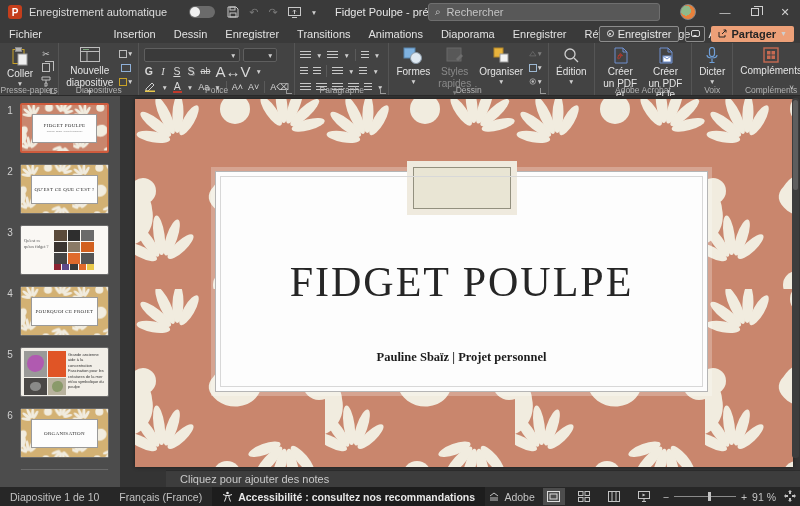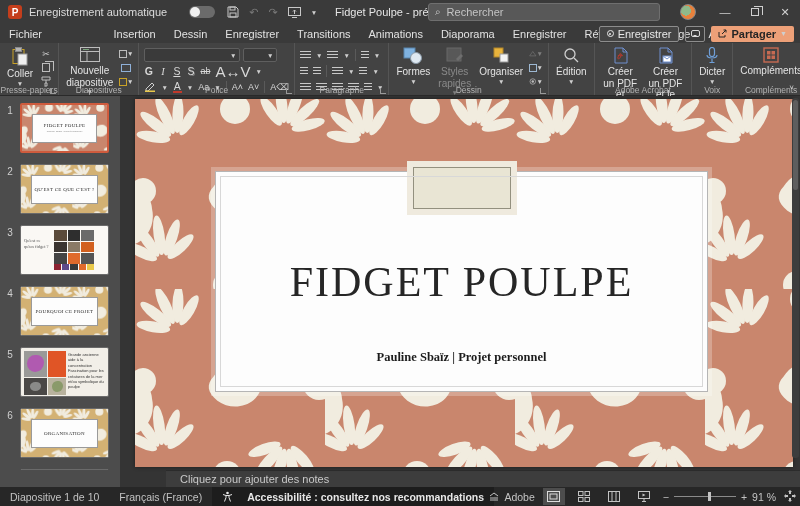--- a/index.html
+++ b/index.html
@@ -116,21 +116,21 @@
   .vscroll .vth{position:absolute;left:1px;top:2px;width:5px;height:90px;background:#5e5e5e;border-radius:3px;}
 
   .notesbar{height:17px;background:#3d3d3d;border-top:1px solid #2c2c2c;color:#c9c9c9;font-size:11px;
     display:flex;align-items:center;padding-left:14px;flex:0 0 auto;}
 
   
   .statusbar{height:19px;background:#272727;color:#c3c3c3;font-size:10.5px;display:flex;
     align-items:center;flex:0 0 auto;position:relative;}
   .sb-left{display:flex;align-items:center;height:100%;}
   .sb-item{padding:8px 10px;display:flex;align-items:center;height:100%;}
-  .sb-acc{background:#1d1d1d;font-weight:bold;color:#e8e8e8;gap:14px;}
+  .sb-acc{background:#1d1d1d;font-weight:bold;color:#e8e8e8;gap:5px;}
   .sb-right{position:absolute;right:4px;top:0;height:100%;display:flex;align-items:center;gap:8px;}
   .viewbtn{width:22px;height:17px;display:flex;align-items:center;justify-content:center;}
   .viewbtn.on{background:#4d4d4d;}
   .zoomctl{display:flex;align-items:center;gap:5px;color:#c3c3c3;}
   .ztrack{width:62px;height:1px;background:#8a8a8a;position:relative;}
   .zthumb{position:absolute;left:55%;top:-4px;width:3px;height:9px;background:#c3c3c3;}
 </style>
 </head>
 <body>
 

